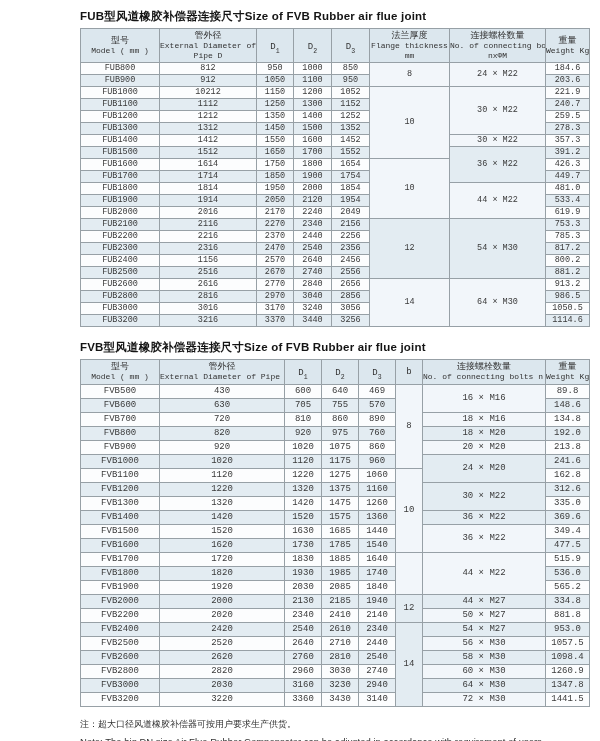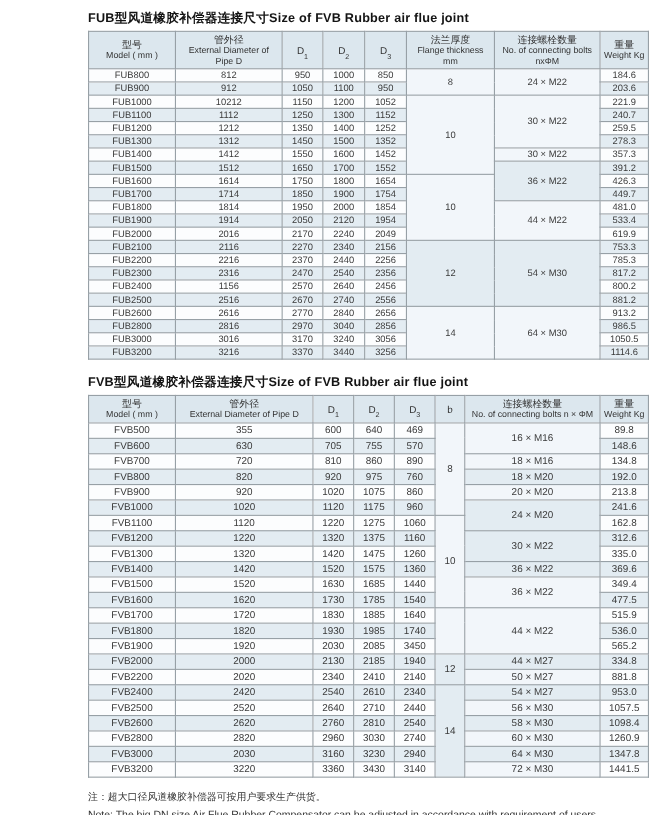--- a/index.html
+++ b/index.html
@@ -10,20 +10,21 @@
     color:#333;position:relative;overflow:hidden;margin-left:24px;
   }
   .sec-title{
     font-size:11.5px;font-weight:bold;color:#141414;
     margin:0 0 4px 0;letter-spacing:.2px;
   }
   .sec-title.second{margin-top:13px;}
   table.spec{
     border-collapse:collapse;table-layout:fixed;width:509px;
     border:1px solid #5f686d;
+    font-family:Liberation Mono, monospace;
   }
   table.spec td, table.spec th{
     border:1px solid #97a0a6;text-align:center;vertical-align:middle;
     padding:0;overflow:hidden;white-space:nowrap;color:#3a3a3a;
   }
   table.spec th{
     background:#dce7ee;font-weight:normal;color:#333;padding:2px 0;
   }
   .h-cn{font-size:9px;line-height:10px;}
   .h-en{font-size:8px;line-height:9.5px;}
@@ -315,21 +316,21 @@
           </th>
           <th>
             <div class="h-cn">重量</div>
             <div class="h-en">Weight   Kg</div>
           </th>
         </tr>
       </thead>
       <tbody>
         <tr>
           <td>FVB500</td>
-          <td>355</td>
+          <td>430</td>
           <td>600</td>
           <td>640</td>
           <td>469</td>
           <td class="merged" rowspan="6">8</td>
           <td class="merged" rowspan="2">16 × M16</td>
           <td>89.8</td>
         </tr>
         <tr>
           <td>FVB600</td>
           <td>630</td>
@@ -442,21 +443,21 @@
           <td>1930</td>
           <td>1985</td>
           <td>1740</td>
           <td>536.0</td>
         </tr>
         <tr>
           <td>FVB1900</td>
           <td>1920</td>
           <td>2030</td>
           <td>2085</td>
-          <td>3450</td>
+          <td>1840</td>
           <td>565.2</td>
         </tr>
         <tr>
           <td>FVB2000</td>
           <td>2000</td>
           <td>2130</td>
           <td>2185</td>
           <td>1940</td>
           <td class="merged" rowspan="2">12</td>
           <td class="merged" rowspan="1">44 × M27</td>

